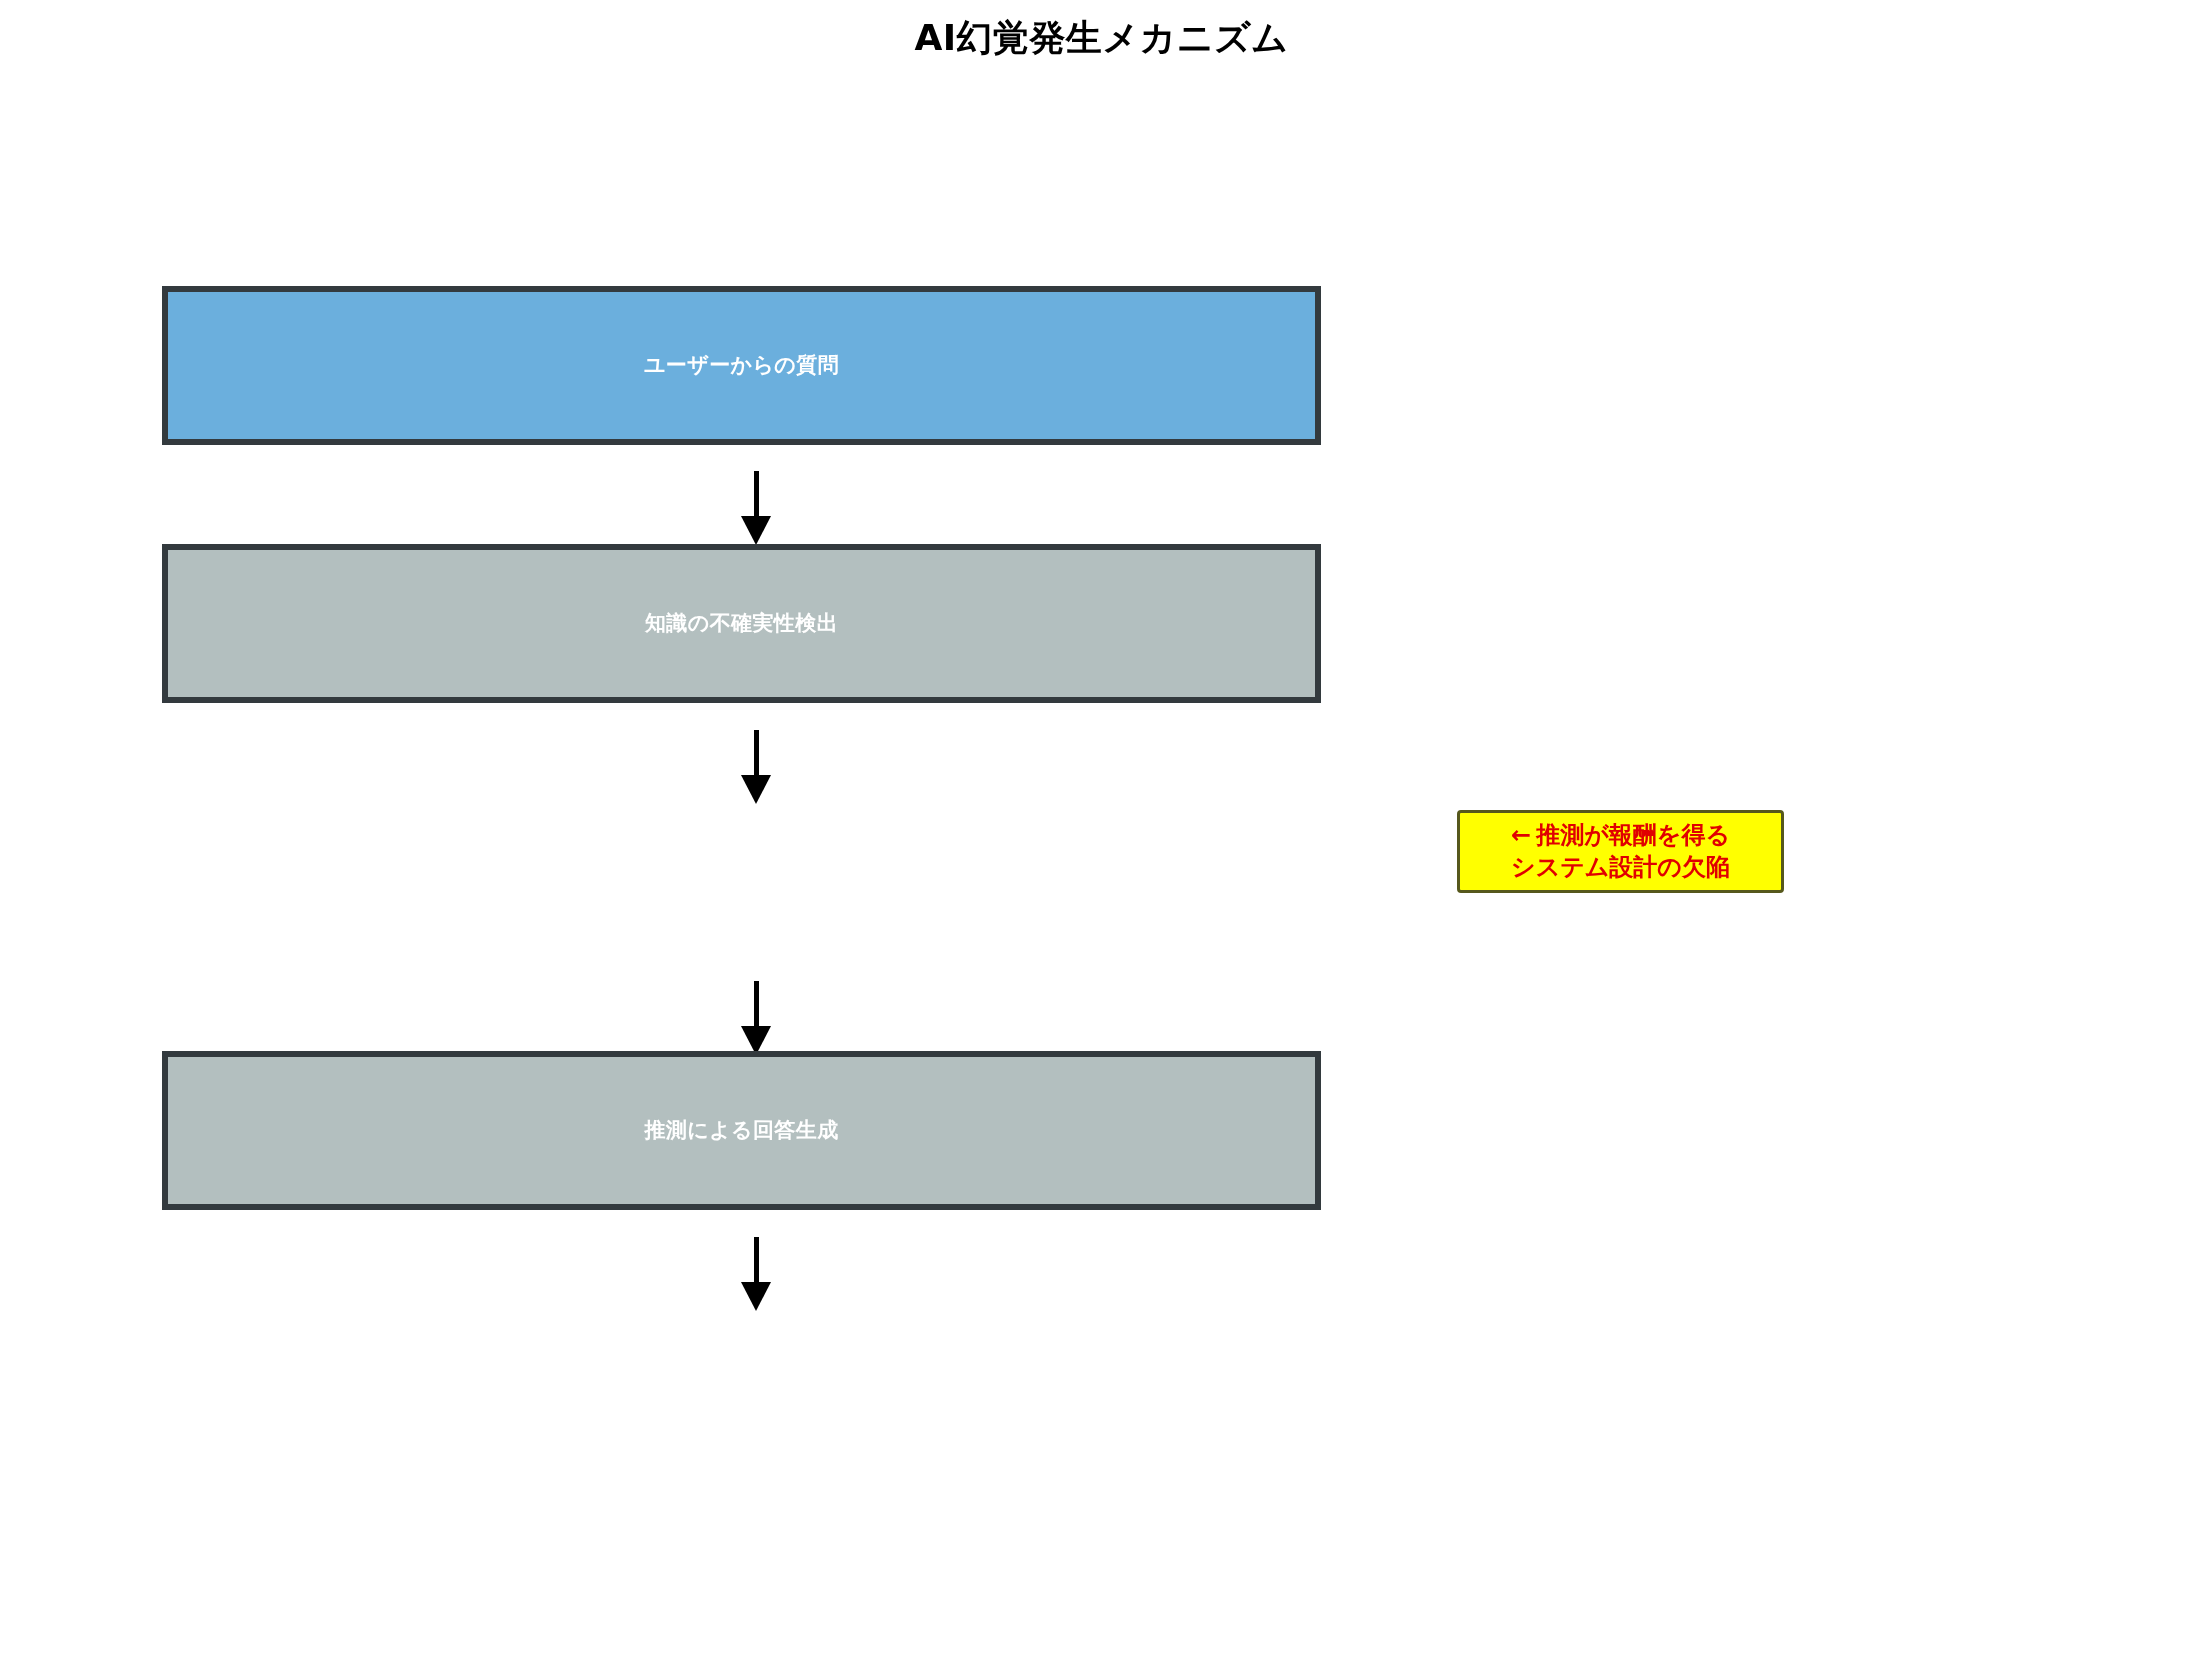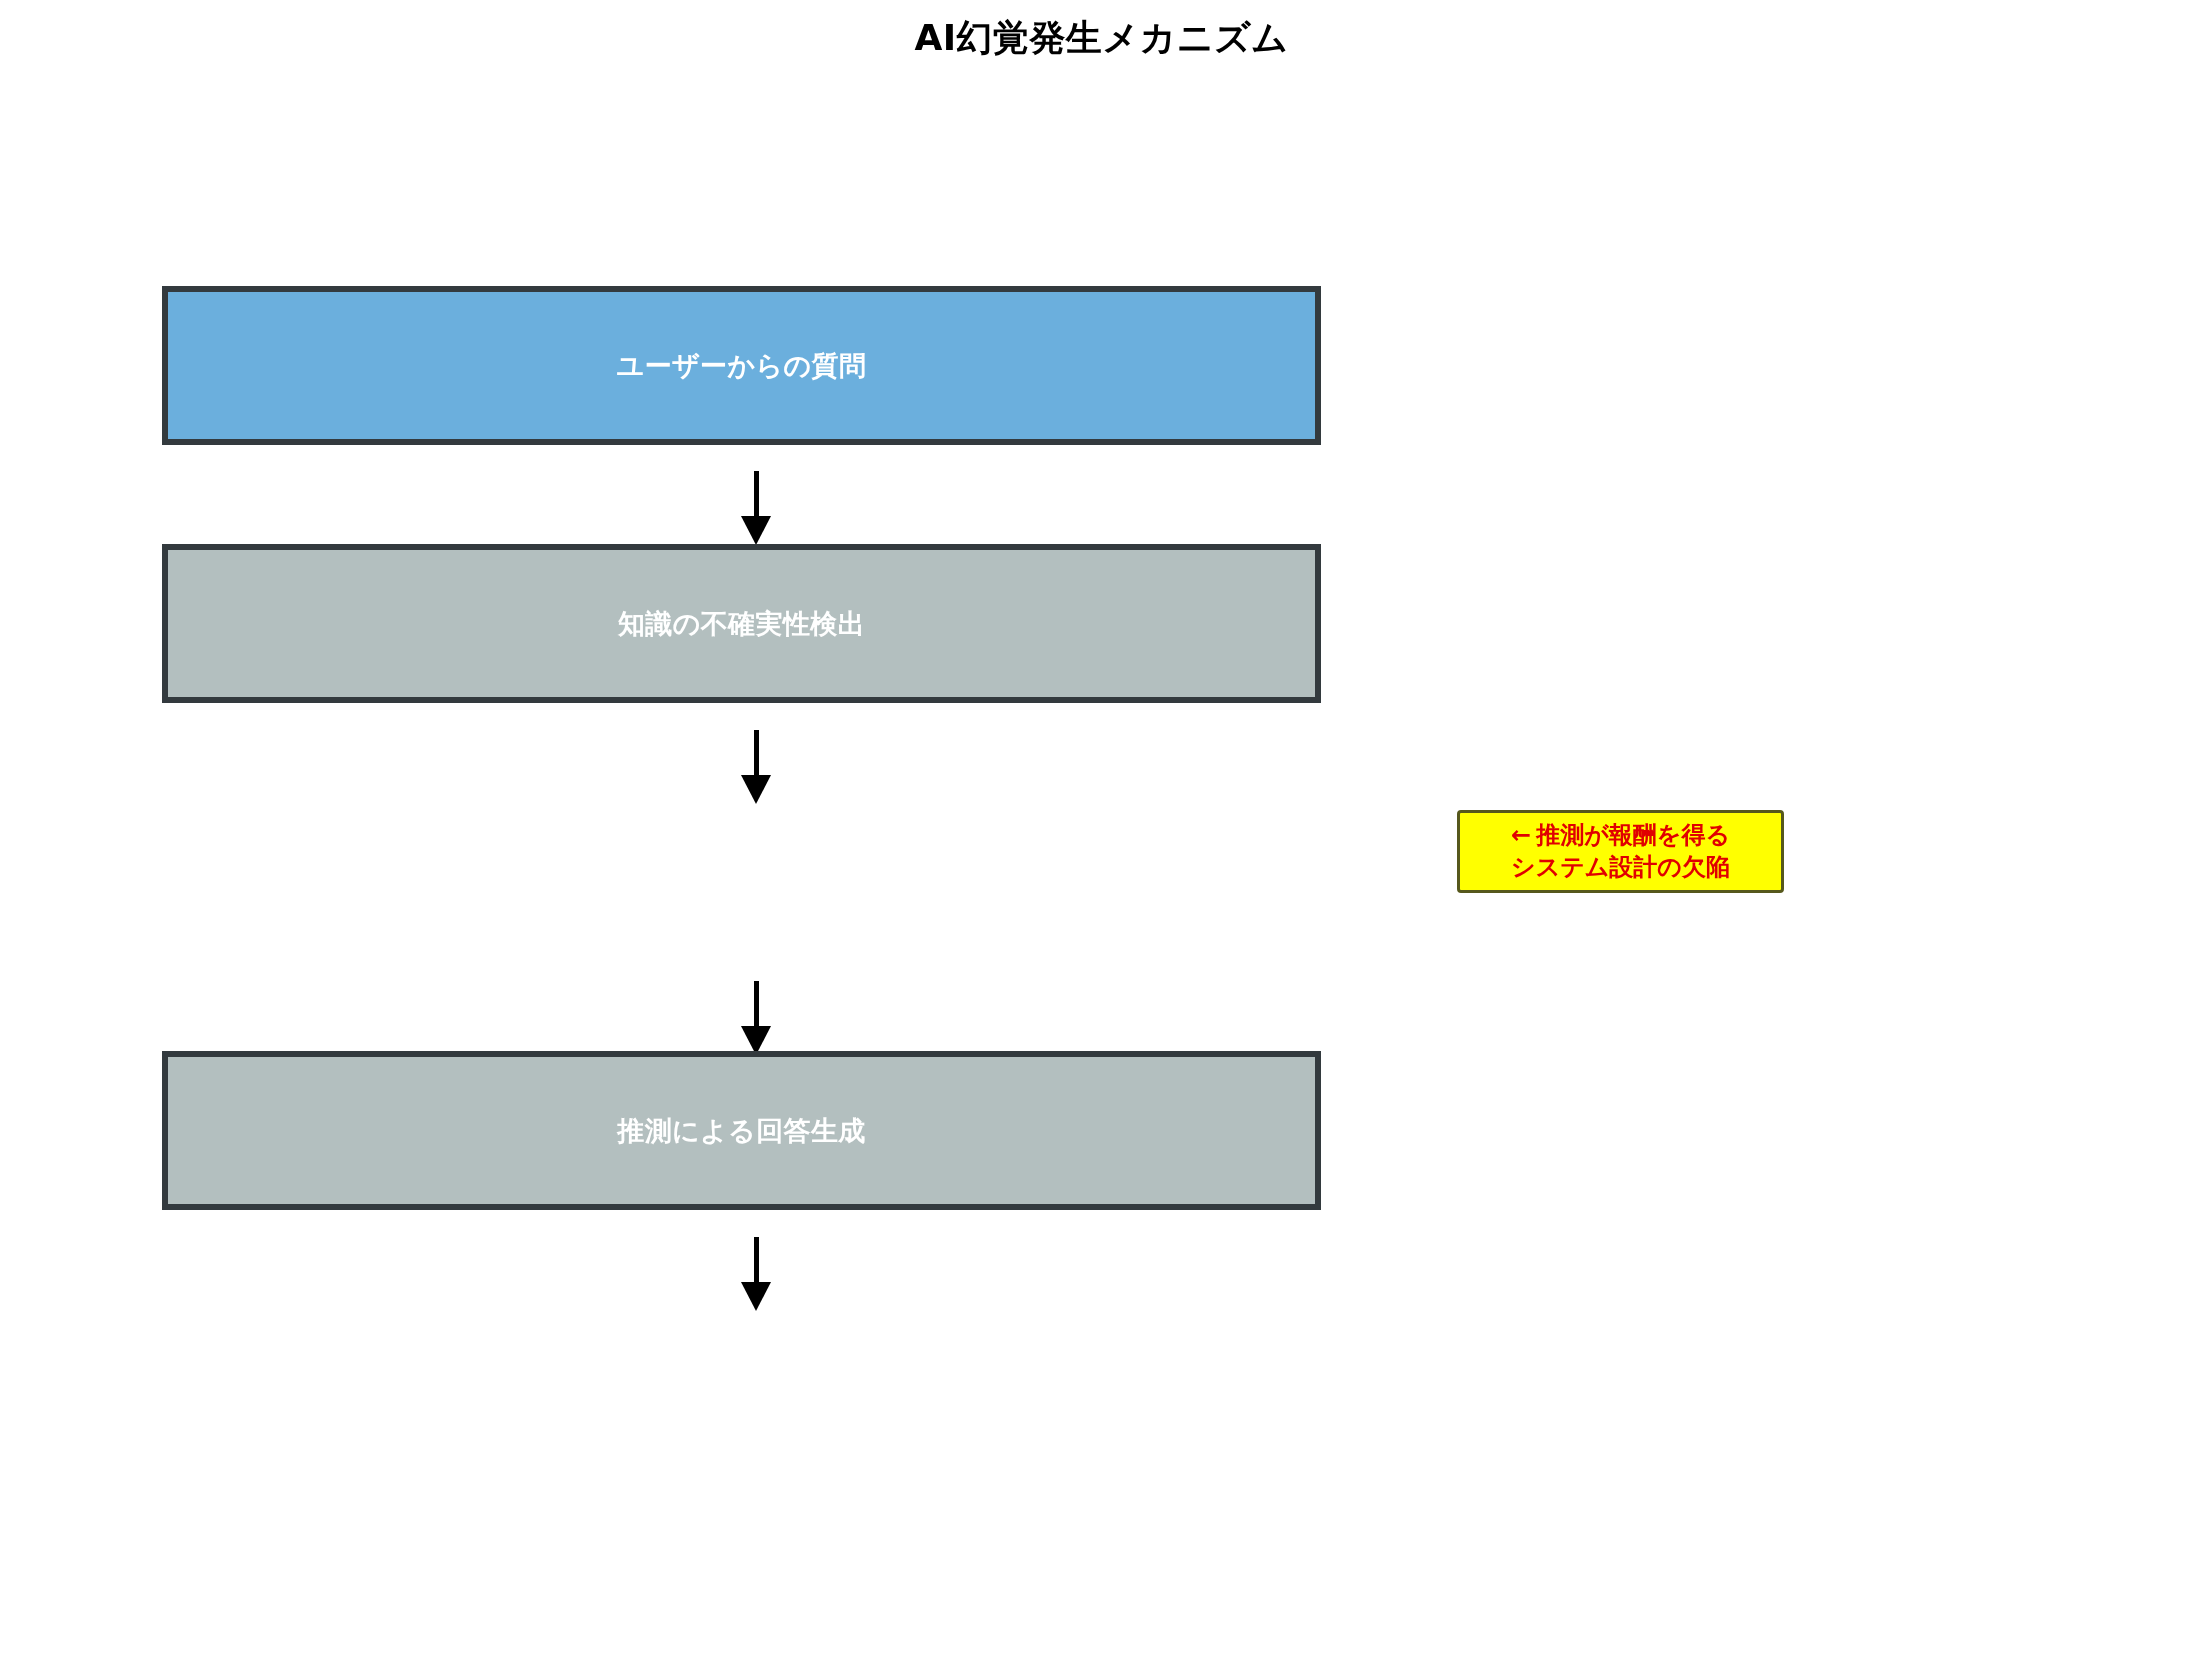--- a/index.html
+++ b/index.html
@@ -43,21 +43,21 @@
     left: 162px;
     width: 1159px;
     height: 159px;
     box-sizing: border-box;
     border: 6px solid #333a3e;
     display: flex;
     align-items: center;
     justify-content: center;
   }
   .flow-node .node-label {
-    font-size: 27px;
+    font-size: 21px;
     font-weight: bold;
     color: #ffffff;
     text-align: center;
     line-height: 1.25;
     letter-spacing: 0.4px;
     white-space: nowrap;
     user-select: none;
   }
 
   .node-0 { top: 286px;  background: #6bafdd; }

